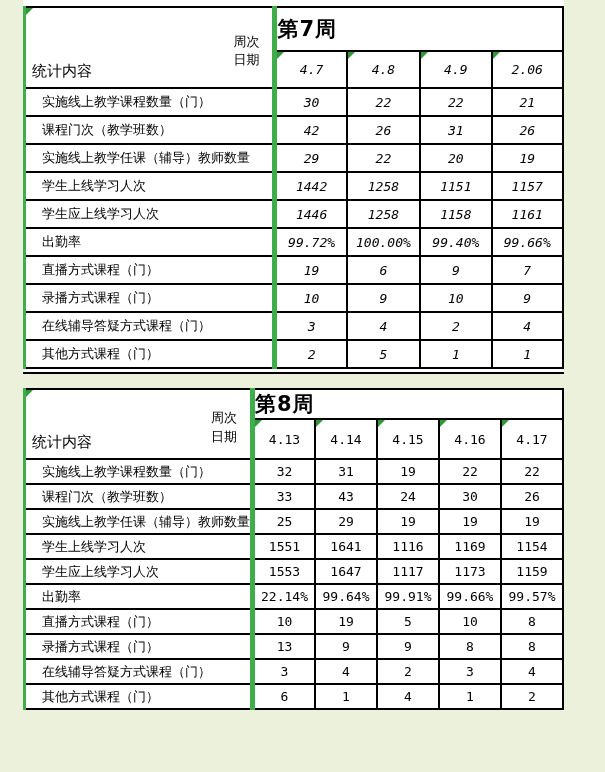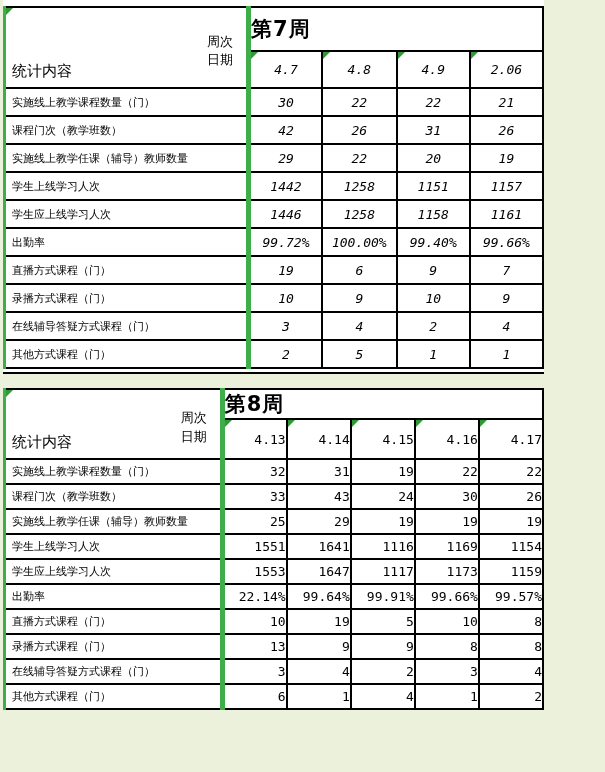--- a/index.html
+++ b/index.html
@@ -5,40 +5,40 @@
   :root{
     --grid:#000000;
     --green:#3fae4a;
     --tri:#2e9b35;
     --pagebg:#ebf1da;
     --cellbg:#ffffff;
   }
   *{margin:0;padding:0;box-sizing:border-box;}
   html,body{width:605px;height:772px;}
   body{font-family:"DejaVu Sans",sans-serif;color:#000;background:var(--pagebg);}
-  .stage{position:relative;width:544px;height:772px;background:var(--pagebg);padding-left:3px;overflow:hidden;}
+  .stage{position:relative;width:544px;height:772px;background:var(--pagebg);padding-left:3px;overflow:hidden;margin-left:20px;}
   .white-strip{width:591px;height:6px;background:var(--cellbg);}
   table.grid{border-collapse:collapse;background:var(--cellbg);table-layout:fixed;}
   table.grid td{border:2px solid var(--grid);position:relative;vertical-align:middle;}
   .corner-cell,.label-cell{border-left:3px solid var(--green) !important;border-right:5px solid var(--green) !important;}
   .corner-cell{vertical-align:top;}
   .corner-top{text-align:right;padding:7px 13px 0 0;font-size:13px;line-height:1.4;}
   .corner-bottom{position:absolute;left:6px;bottom:6px;font-size:15px;white-space:nowrap;}
   .week-cell{font-weight:bold;font-size:21px;letter-spacing:1px;}
   .date-cell,.value-cell{text-align:center;font-family:"DejaVu Sans Mono",monospace;font-size:13px;}
-  .label-cell{font-size:11px;padding-left:6px;white-space:nowrap;overflow:hidden;}
+  .label-cell{font-size:13px;padding-left:16px;white-space:nowrap;overflow:hidden;}
   
   #t0 .corner-cell,#t0 .label-cell{width:258px;}
   #t0 .date-cell,#t0 .value-cell{width:79px;font-style:italic;}
   #t0 .week-row{height:44px;}
   #t0 .date-row{height:37px;}
   #t0 .data-row{height:28px;}
   
   #t1 .corner-cell,#t1 .label-cell{width:228px;}
-  #t1 .date-cell,#t1 .value-cell{width:69px;text-align:right;}
+  #t1 .date-cell,#t1 .value-cell{width:69px;}
   #t1 .week-row{height:30px;}
   #t1 .date-row{height:40px;}
   #t1 .data-row{height:25px;}
   .tri{position:absolute;top:0;left:0;width:0;height:0;
        border-top:7px solid var(--tri);border-right:7px solid transparent;}
   .dbl-white{width:591px;height:3px;background:var(--cellbg);}
   .dbl-black{width:591px;height:2px;background:var(--grid);}
   .gap-strip{width:602px;height:14px;background:var(--pagebg);}
   .stray-tri{position:absolute;left:597px;top:627px;width:0;height:0;
        border-top:7px solid var(--tri);border-right:7px solid transparent;}

